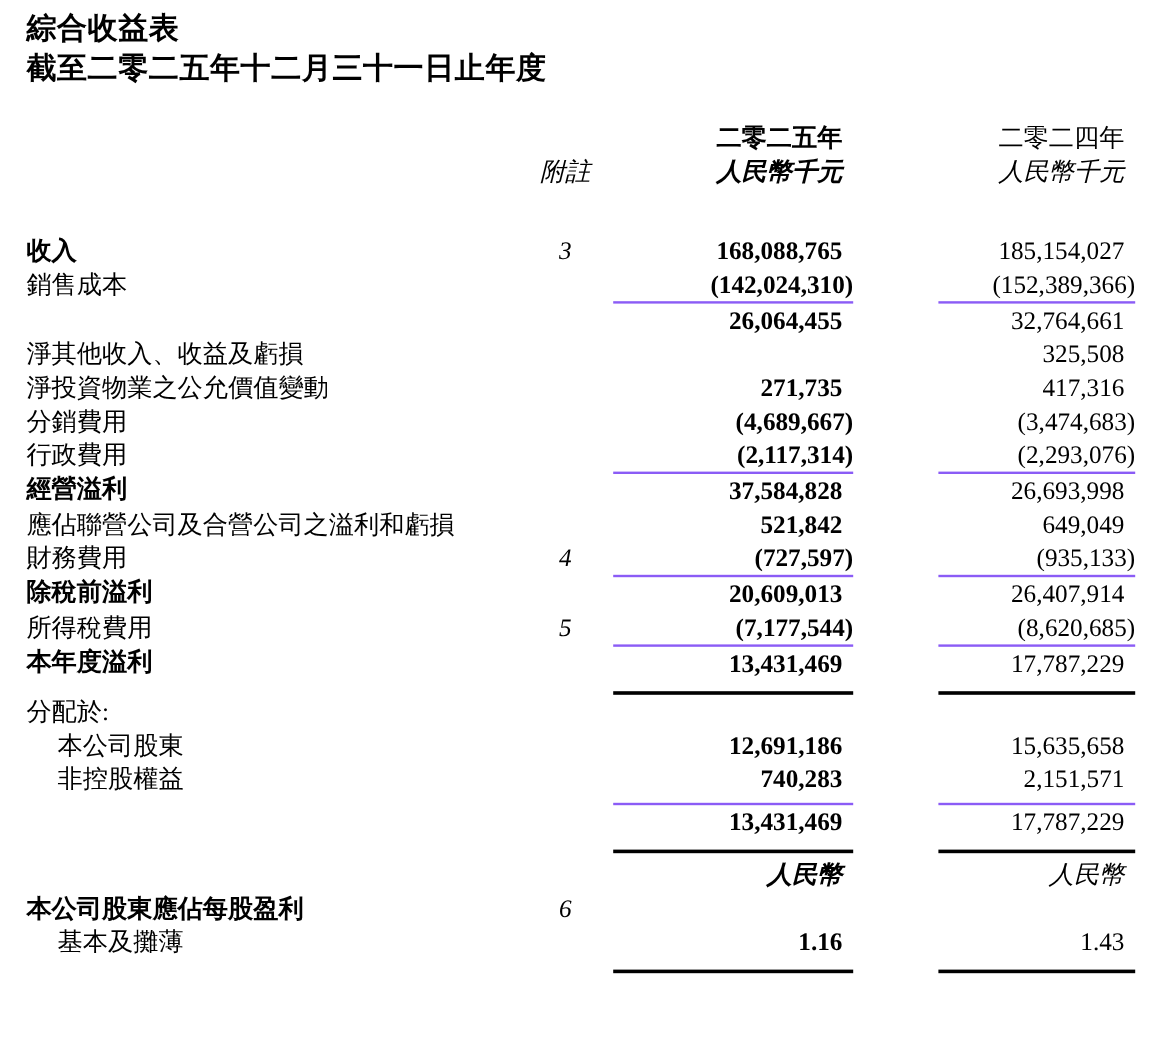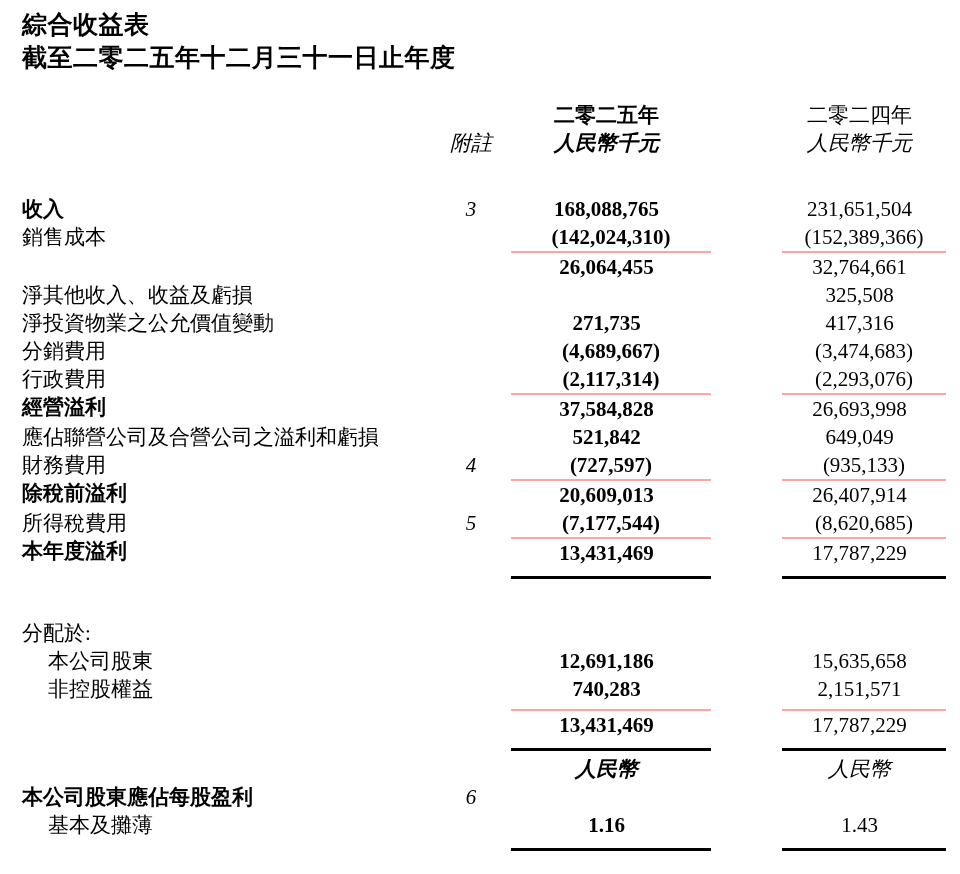--- a/index.html
+++ b/index.html
@@ -26,27 +26,27 @@
     align-items: stretch;
   }
   .row > div { line-height: 28px; font-size: 21px; }
   .label { flex: 1; }
   .label.indent { padding-left: 26px; }
   .bold { font-weight: bold; }
   .italic { font-style: italic; }
   .note { width: 60px; text-align: center; font-style: italic; }
   .sp1 { width: 10px; }
   .sp2 { width: 71px; }
-  .val { text-align: center; padding-right: 9px; }
+  .val { text-align: right; padding-right: 9px; }
   .val1 { width: 200px; }
   .val2 { width: 164px; }
   .val.neg { padding-right: 0; }
   .v25 { font-weight: bold; }
   .year-hdr { font-weight: bold; }
-  .rule-above .val1, .rule-above .val2 { border-top: 2px solid #fca5a5; }
+  .rule-above .val1, .rule-above .val2 { border-top: 2px solid #8b5cf6; }
   .thick-below .val1, .thick-below .val2 { border-bottom: 3px solid #000; padding-bottom: 9px; }
   .hdr-years { margin-top: 27px; }
   .body-rows { margin-top: 38px; }
 </style>
 </head>
 <body>
 
 <div class="page">
 
   <div class="title-line">綜合收益表</div>
@@ -70,21 +70,21 @@
     <div class="val val2 italic">人民幣千元</div>
   </div>
 
   <div class="body-rows">
       <div class="row">
         <div class="label bold">收入</div>
         <div class="note">3</div>
         <div class="sp1"></div>
         <div class="val val1 v25">168,088,765</div>
         <div class="sp2"></div>
-        <div class="val val2">231,651,504</div>
+        <div class="val val2">185,154,027</div>
       </div>
       <div class="row">
         <div class="label">銷售成本</div>
         <div class="note"></div>
         <div class="sp1"></div>
         <div class="val val1 v25 neg">(142,024,310)</div>
         <div class="sp2"></div>
         <div class="val val2 neg">(152,389,366)</div>
       </div>
       <div class="row rule-above">
@@ -167,21 +167,21 @@
         <div class="val val2 neg">(8,620,685)</div>
       </div>
       <div class="row rule-above thick-below">
         <div class="label bold">本年度溢利</div>
         <div class="note"></div>
         <div class="sp1"></div>
         <div class="val val1 v25">13,431,469</div>
         <div class="sp2"></div>
         <div class="val val2">17,787,229</div>
       </div>
-      <div class="row" style="margin-top: 40px;">
+      <div class="row" style="">
         <div class="label">分配於:</div>
         <div class="note"></div>
         <div class="sp1"></div>
         <div class="val val1 v25"></div>
         <div class="sp2"></div>
         <div class="val val2"></div>
       </div>
       <div class="row">
         <div class="label indent">本公司股東</div>
         <div class="note"></div>

